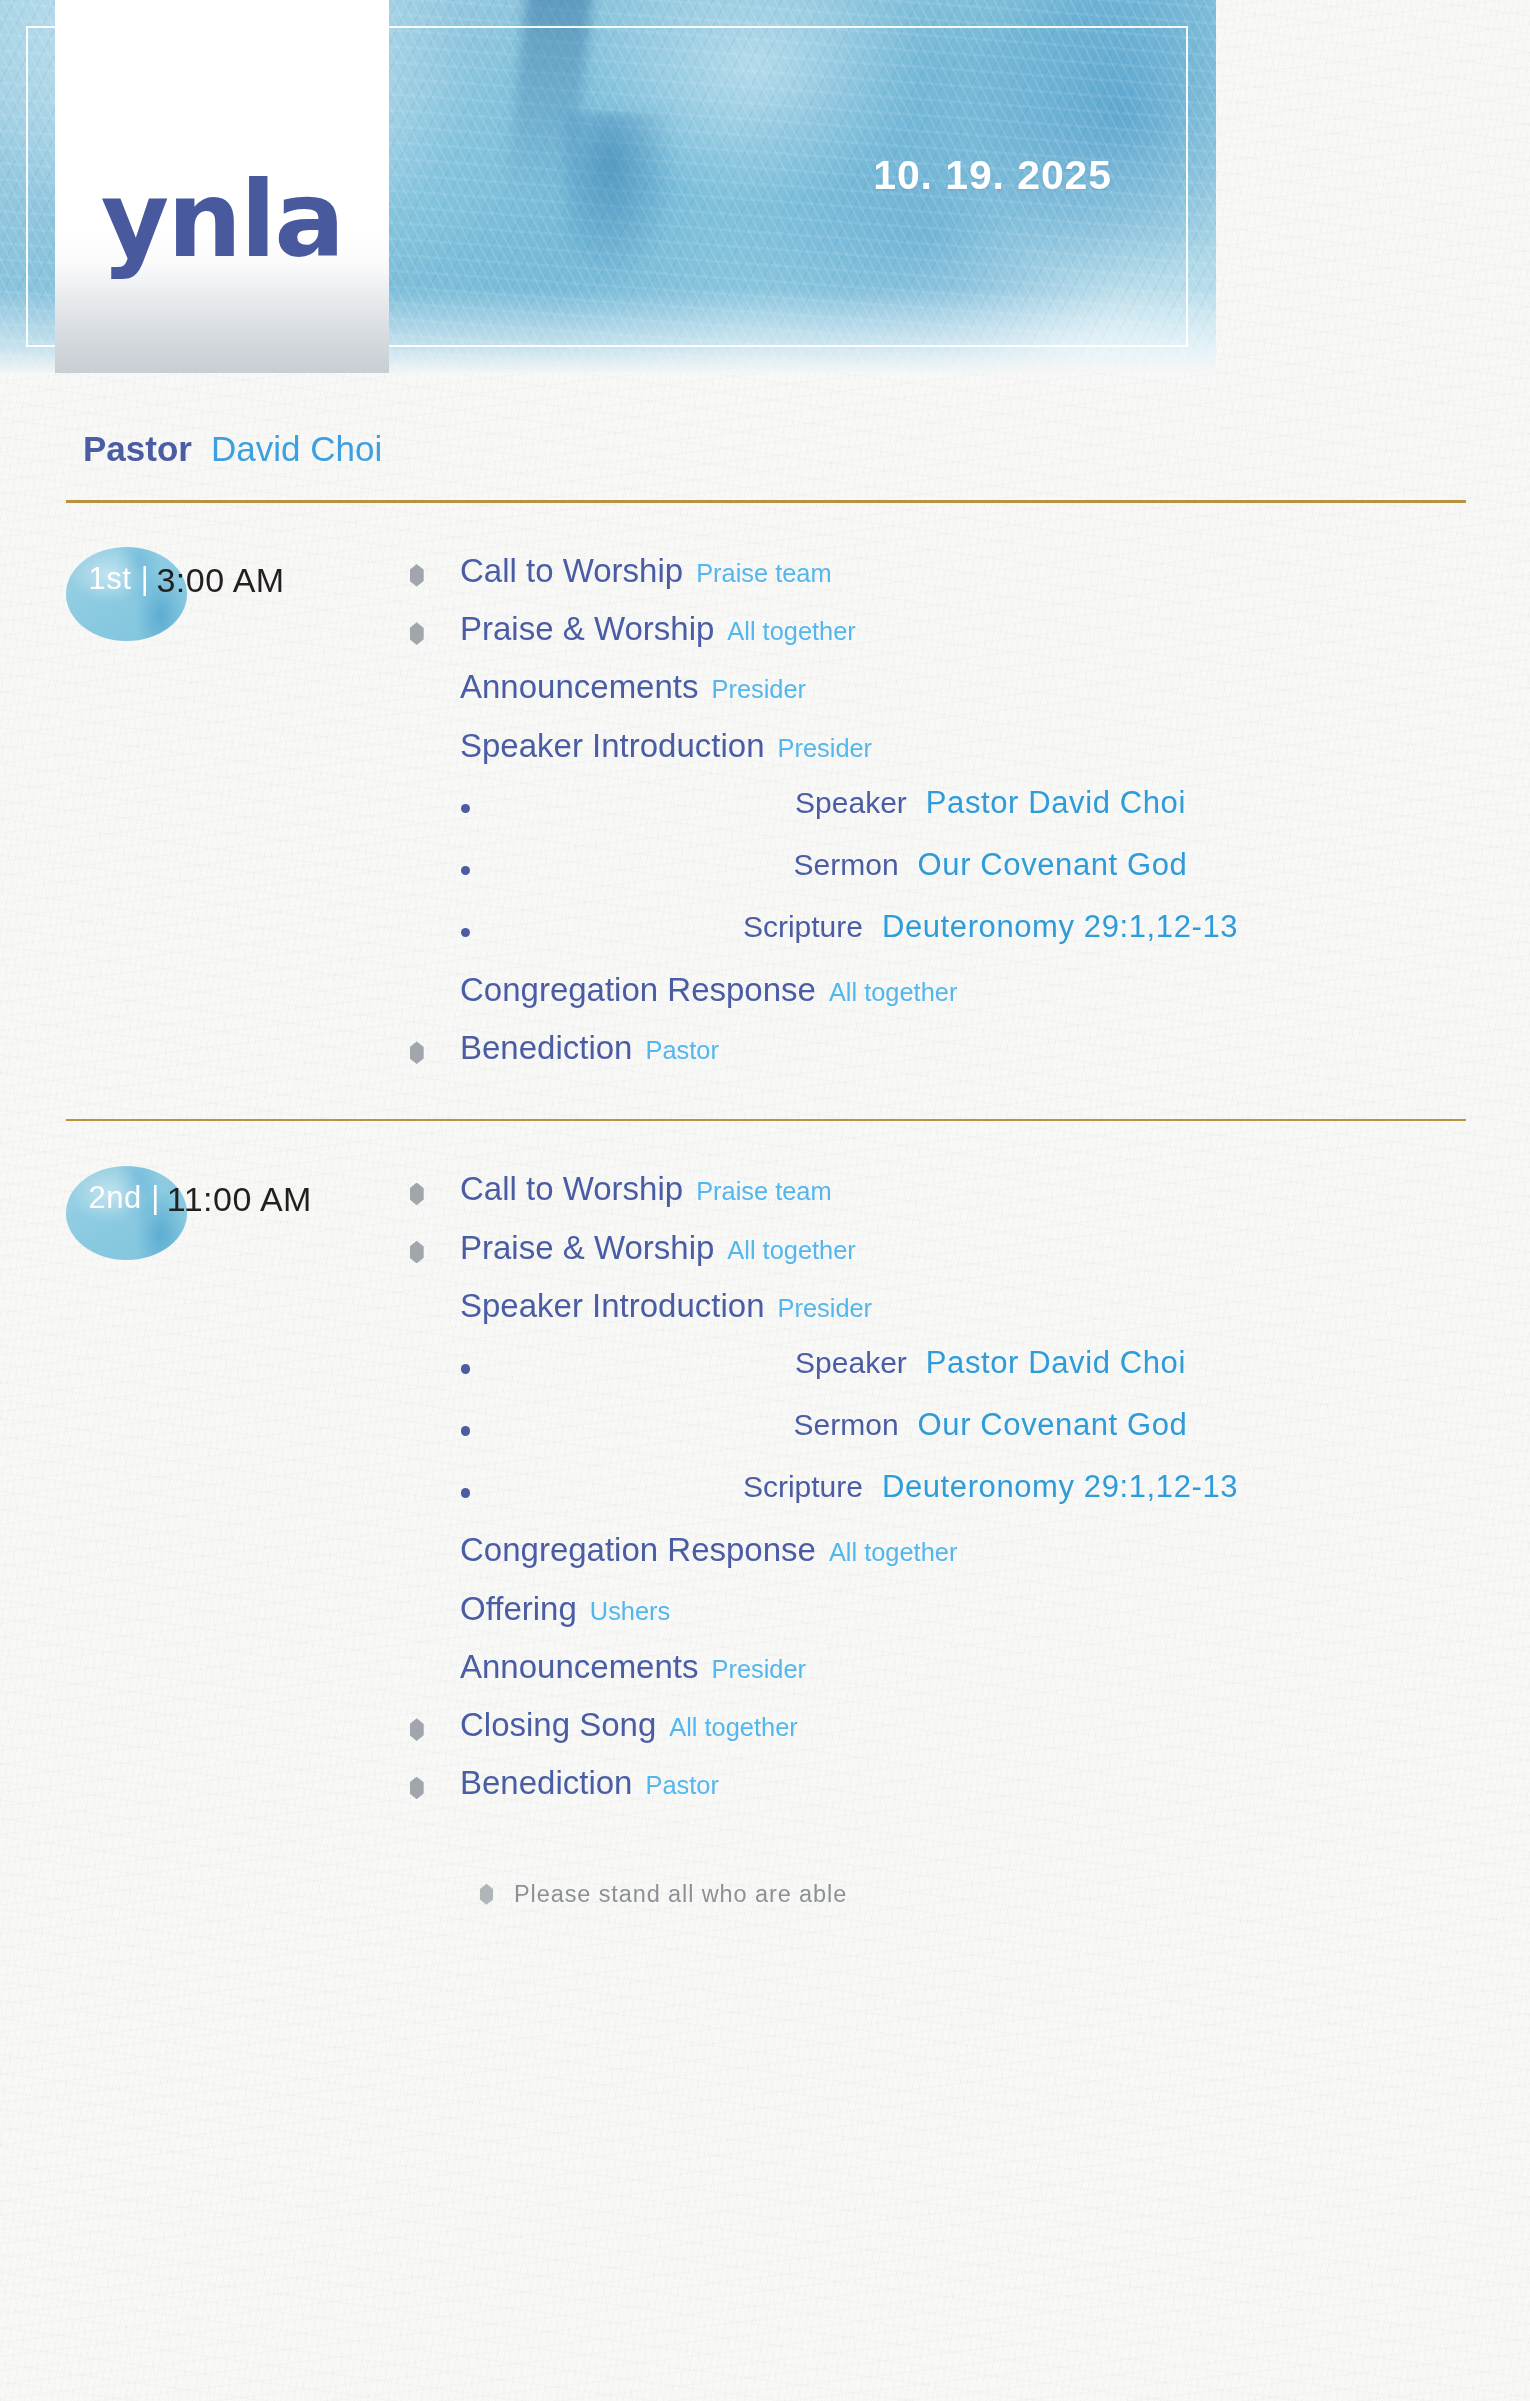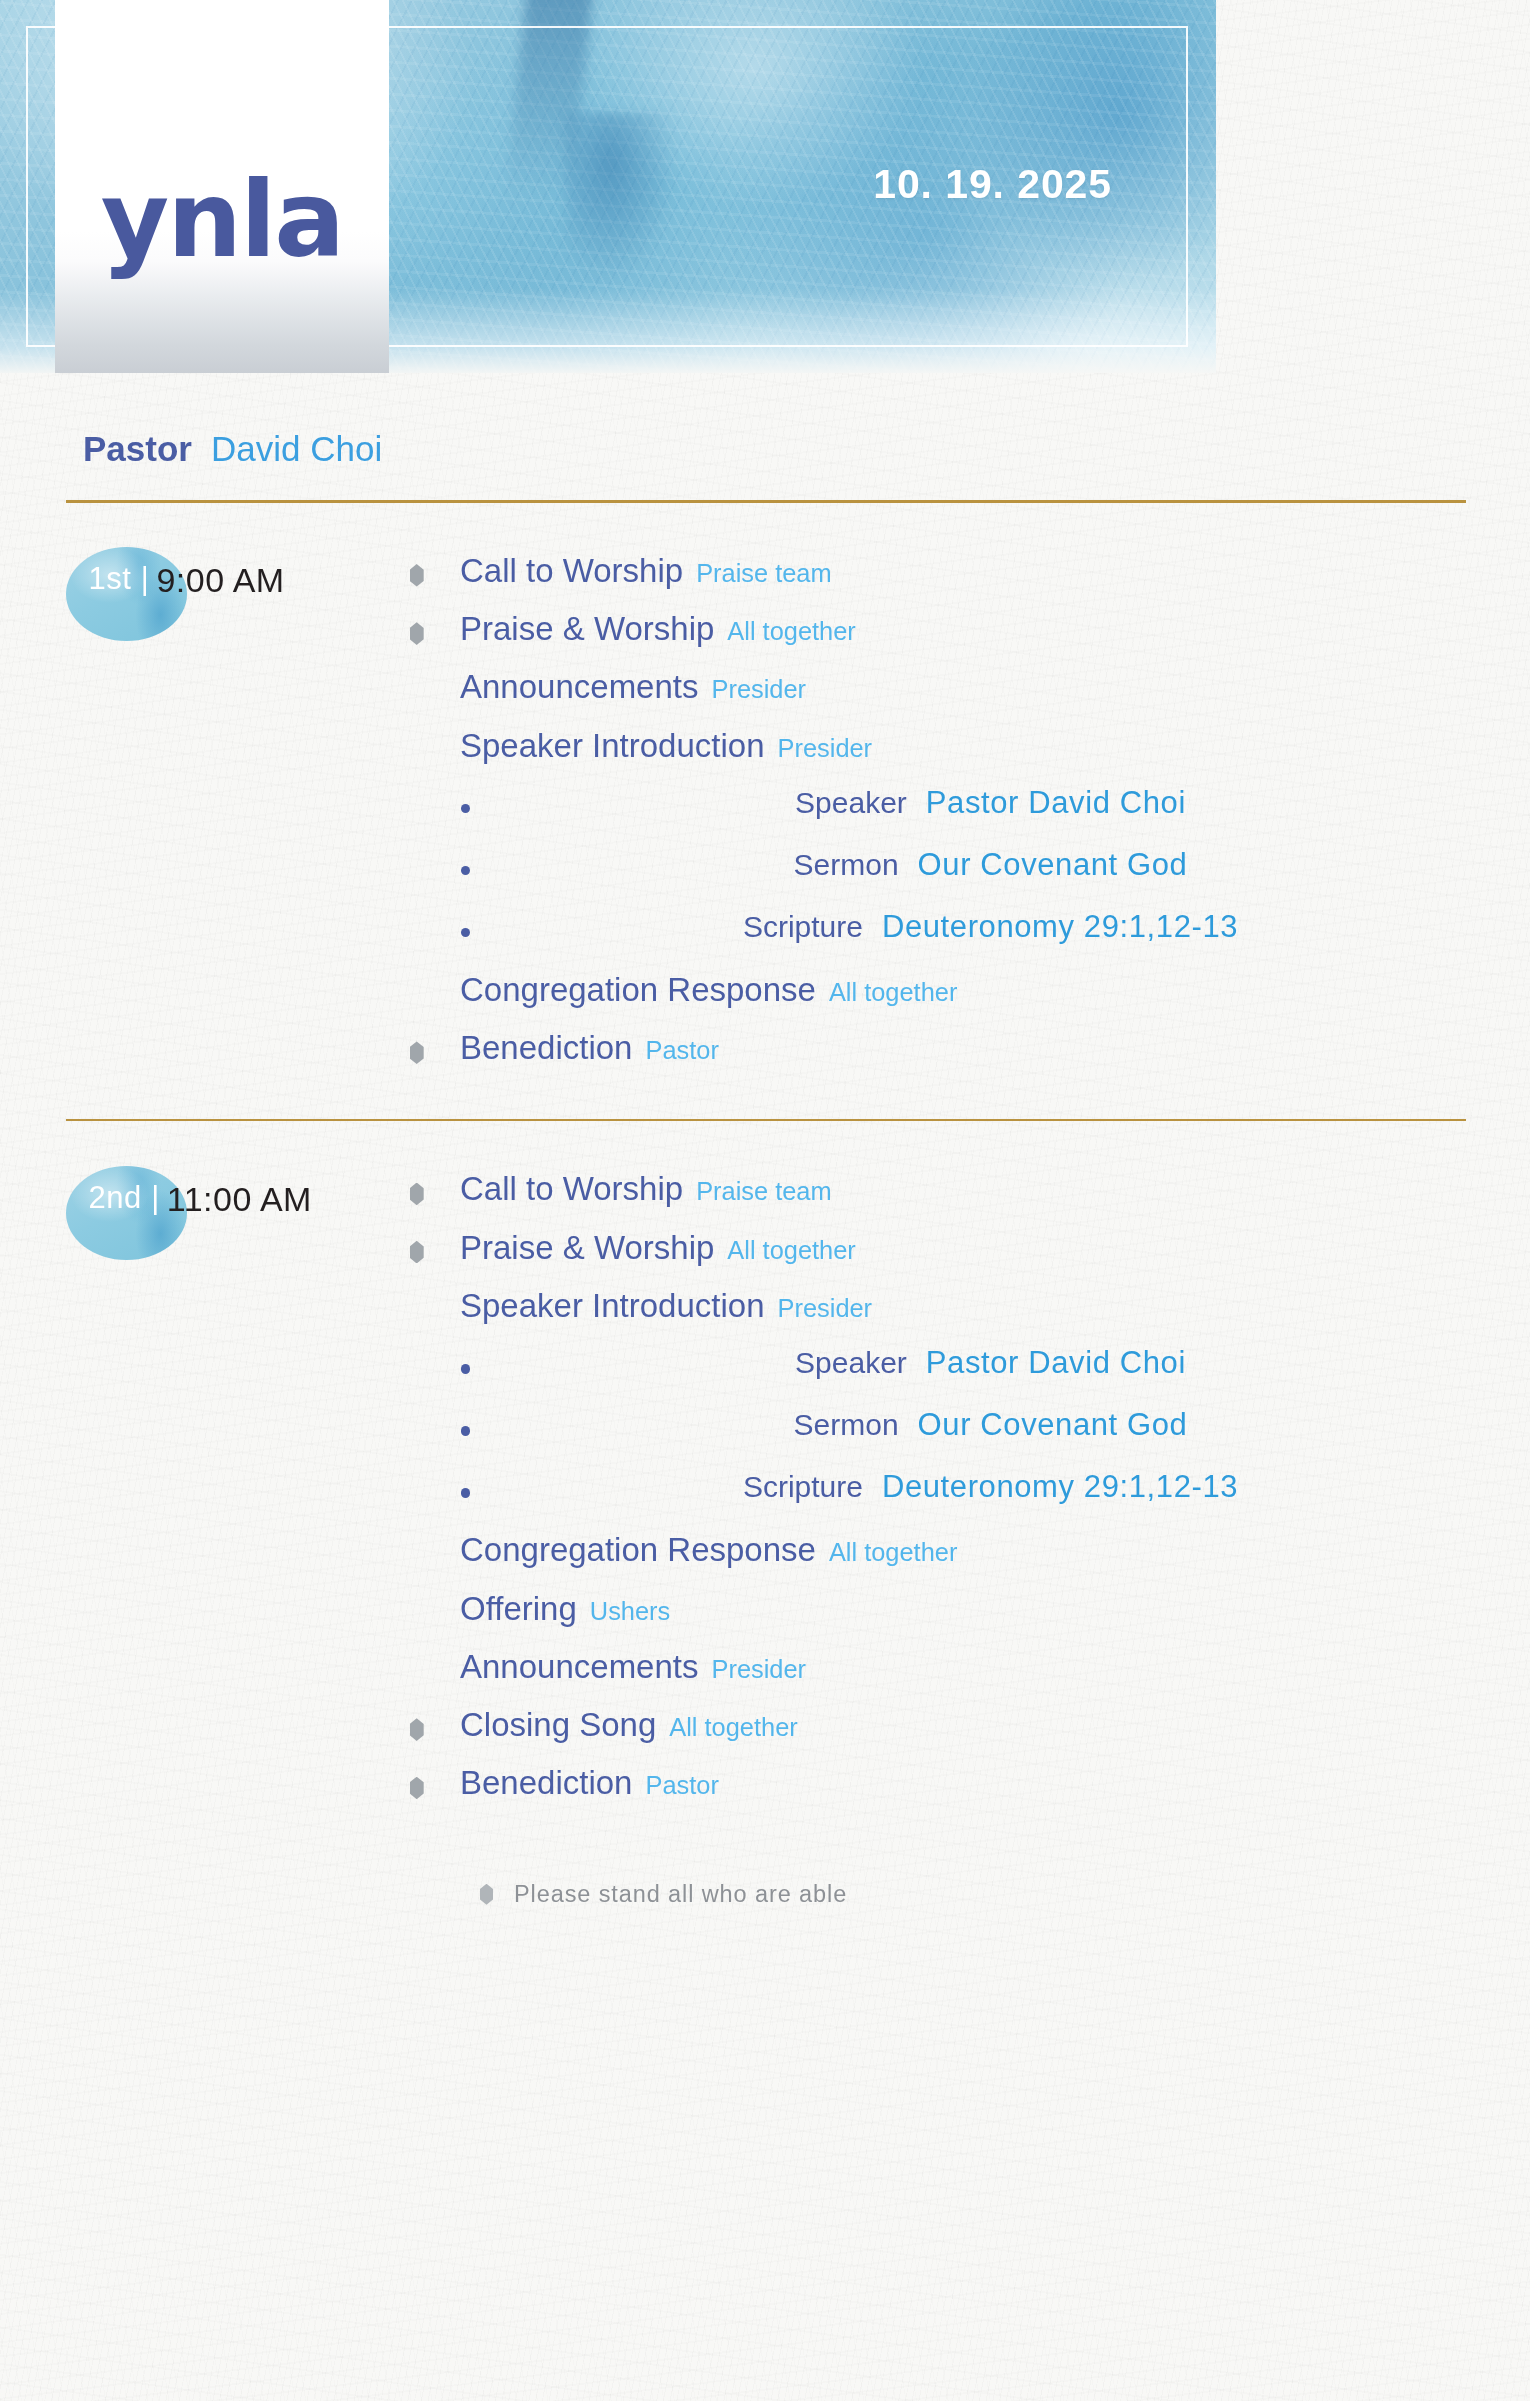--- a/index.html
+++ b/index.html
@@ -114,21 +114,21 @@
     font-family: "DejaVu Sans", sans-serif;
     font-size: 105px;
     font-weight: 700;
     letter-spacing: -1.9px;
     color: #49599e;
     line-height: 0.8;
   }
 
   .header-date {
     position: absolute;
-    right: 104px; top: 161px;
+    right: 104px; top: 152px;
     color: #ffffff;
     font-size: 41px;
     font-weight: 700;
     letter-spacing: 0.9px;
     z-index: 4;
     text-shadow: 0 0.9px 2.8px rgba(70,120,150,0.25);
   }
   .header-title {
     position: absolute;
     right: 104px; top: 243px;
@@ -338,21 +338,21 @@
 
   <div class="rule"></div>
 
   <div id="services-container">
       <div class="service">
         <div class="time-col">
           <div class="time-badge">
             <span class="time-blob"></span>
             <span class="time-ord">1st</span>
             <span class="time-sep">|</span>
-            <span class="time-value">9:00 AM</span>
+            <span class="time-value">3:00 AM</span>
           </div>
         </div>
         <div class="program">
           <div class="prog-row">
             <span class="hex-marker"></span>
             <span class="prog-title">Call to Worship</span>
             <span class="prog-role">Praise team</span>
           </div>
           <div class="prog-row">
             <span class="hex-marker"></span>

